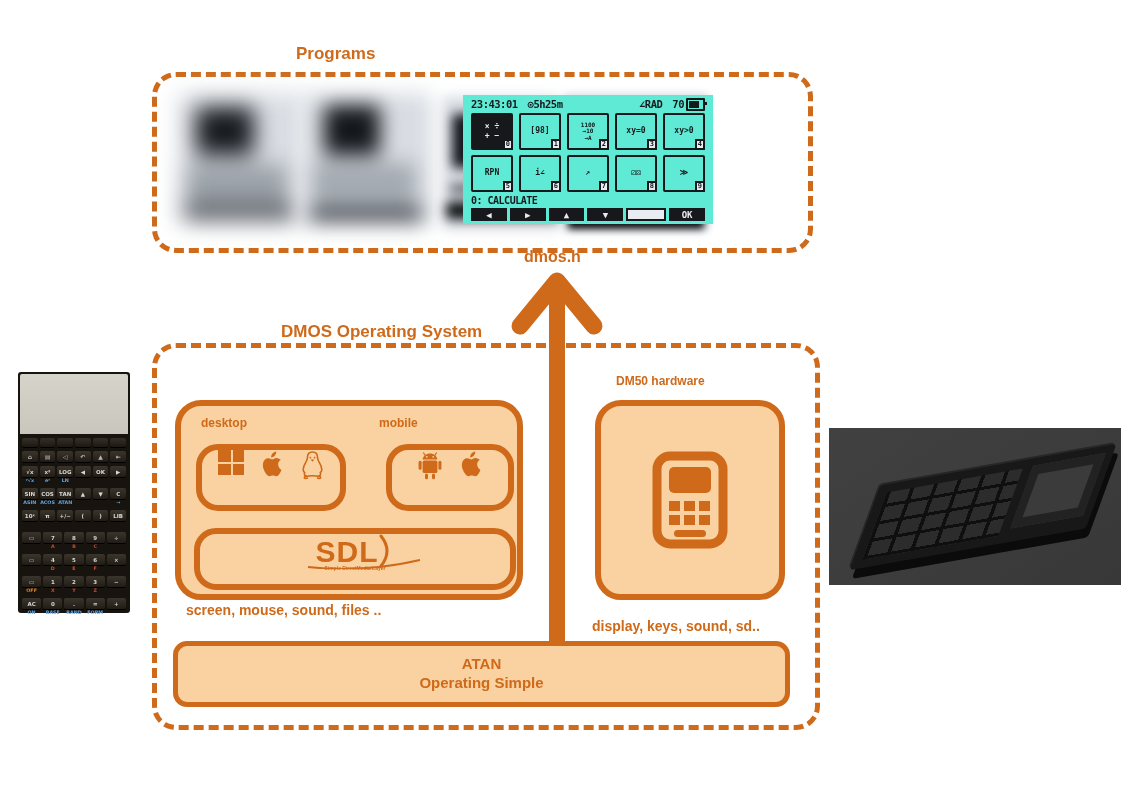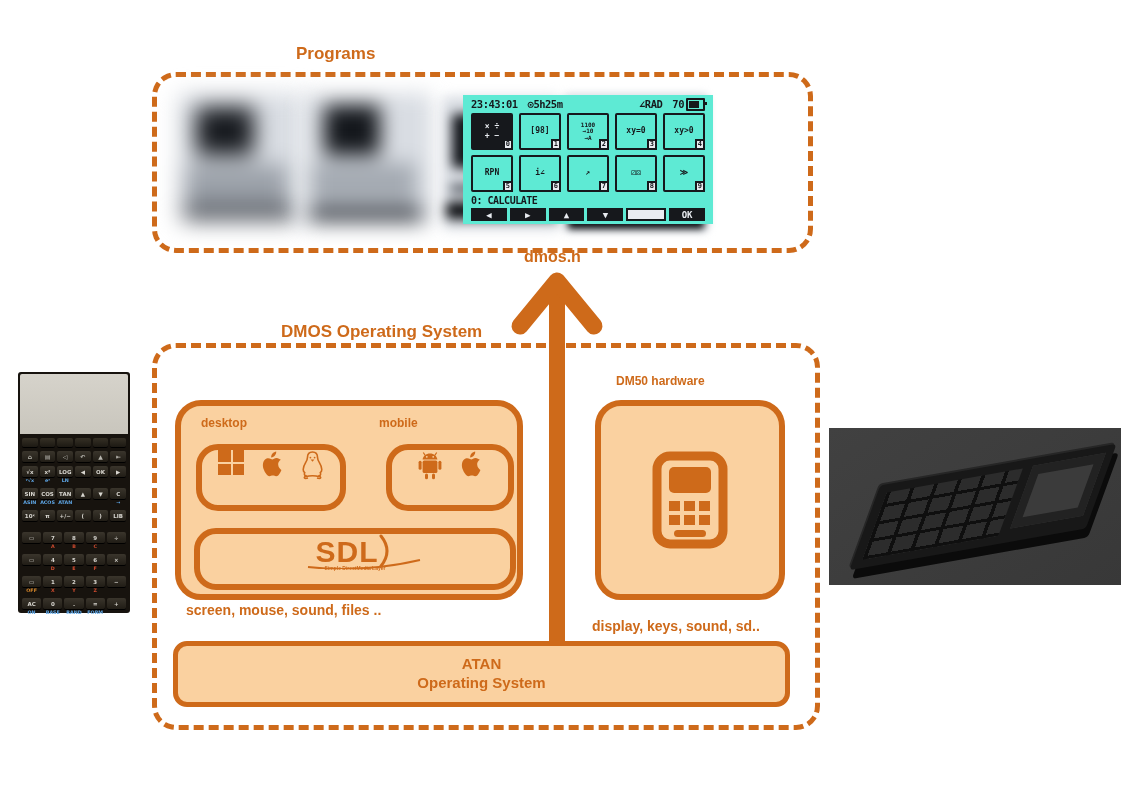--- a/index.html
+++ b/index.html
@@ -276,21 +276,21 @@
       <rect x="17" y="64" width="11" height="10" fill="#CE6A1A"></rect>
       <rect x="32" y="64" width="11" height="10" fill="#CE6A1A"></rect>
       <rect x="47" y="64" width="11" height="10" fill="#CE6A1A"></rect>
       <rect x="22" y="79" width="32" height="7" rx="3.5" fill="#CE6A1A"></rect>
     </svg>
   </div>
   <div class="cap" style="left:592px;top:618px;">display, keys, sound, sd..</div>
 
   <div id="core">
     <span>ATAN</span>
-    <span>Operating System</span>
+    <span>Operating Simple</span>
   </div>
 
   <div id="calcphoto">
     <div class="scr"></div>
     <div style="height:62px;"></div>
     <div class="krow fk">
         <span class="k"></span>
         <span class="k"></span>
         <span class="k"></span>
         <span class="k"></span>

